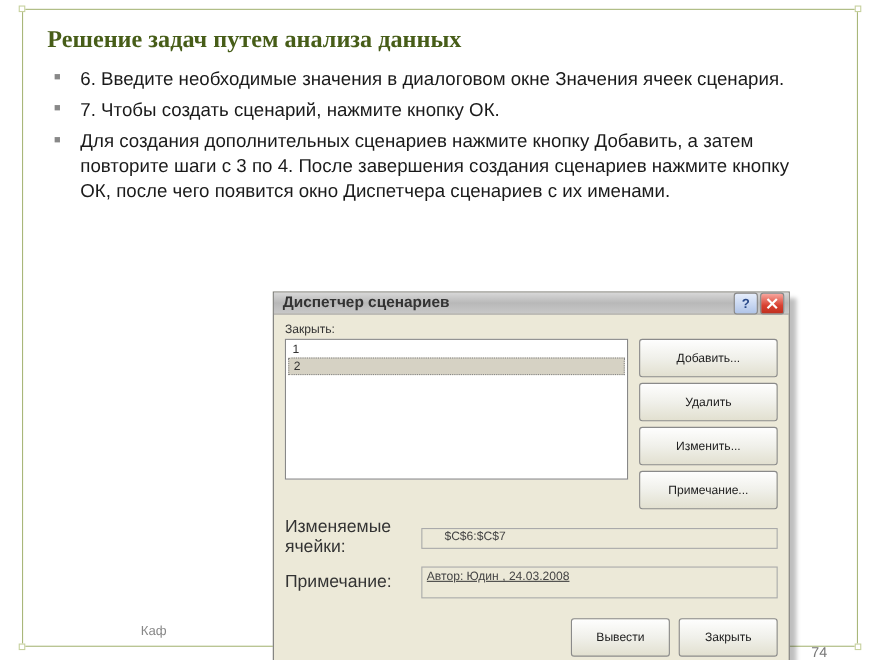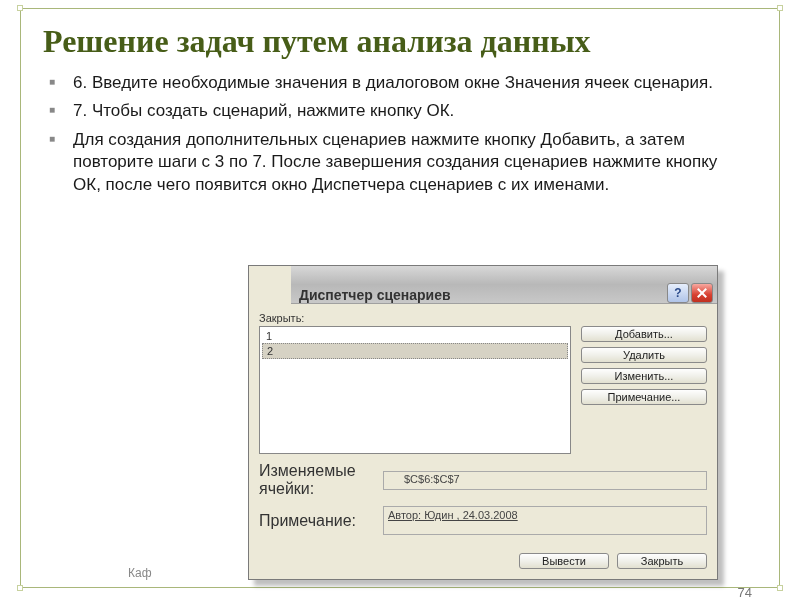--- a/index.html
+++ b/index.html
@@ -4,45 +4,45 @@
 <style>
   * { box-sizing: border-box; margin: 0; padding: 0; }
   html, body { width: 800px; height: 600px; overflow: hidden; font-family: Arial, sans-serif; background: #fff; }
   .slide { position: relative; width: 800px; height: 600px; background: #fff; }
   .frame { position: absolute; top: 8px; left: 20px; right: 20px; bottom: 12px; border: 1.5px solid #a9b77a; }
   .corner { position: absolute; width: 6px; height: 6px; background: #fff; border: 1px solid #c7d19e; }
   .c-tl { top: -4px; left: -4px; }
   .c-tr { top: -4px; right: -4px; }
   .c-bl { bottom: -4px; left: -4px; }
   .c-br { bottom: -4px; right: -4px; }
-  .title { color: #475d18; font-family: Georgia, 'Times New Roman', serif; font-size: 32px; font-weight: bold; padding: 14px 22px 10px; }
+  .title { color: #475d18; font-family: Georgia, 'Times New Roman', serif; font-size: 22px; font-weight: bold; padding: 14px 22px 10px; }
   .body { padding: 2px 36px 0 50px; }
   .bullets { list-style: none; }
   .bullets li { position: relative; font-size: 17px; color: #1a1a1a; line-height: 1.32; margin-bottom: 6px; padding-left: 2px; }
   .bullets li::before { content: "■"; position: absolute; left: -22px; top: 3px; color: #888; font-size: 10px; }
   .dialog-wrap { position: absolute; left: 248px; top: 265px; width: 470px; }
   .dialog-shadow { position: absolute; top: 6px; left: 6px; right: -6px; bottom: -6px; background: rgba(0,0,0,0.25); filter: blur(2px); }
   .dialog { position: relative; background: #ece9d8; border: 1px solid #7a7a7a; }
-  .titlebar { height: 38px; background: linear-gradient(180deg, #d8d8d8 0%, #b8b8b8 50%, #c8c8c8 100%); display: flex; align-items: flex-end; padding: 0 4px 0 8px; border-bottom: 1px solid #a0a0a0; margin-left: 42px; }
+  .titlebar { height: 20px; background: linear-gradient(180deg, #d8d8d8 0%, #b8b8b8 50%, #c8c8c8 100%); display: flex; align-items: flex-start; padding: 0 4px 0 8px; border-bottom: 1px solid #a0a0a0; }
   .titlebar-text { flex: 1; font-size: 14px; font-weight: bold; color: #333; }
   .tb-btn { width: 22px; height: 20px; margin-left: 2px; border: 1px solid #888; border-radius: 3px; display: flex; align-items: center; justify-content: center; font-size: 12px; }
   .tb-help { background: linear-gradient(180deg, #e6eefc 0%, #b0c4e8 100%); color: #2a4a8a; font-weight: bold; }
   .tb-close { background: linear-gradient(180deg, #f8a8a0 0%, #d84030 60%, #c03020 100%); color: #fff; font-weight: bold; }
   .tb-close .x1, .tb-close .x2 { position: absolute; width: 12px; height: 2px; background: #fff; }
   .tb-close { position: relative; }
   .tb-close .x1 { transform: rotate(45deg); }
   .tb-close .x2 { transform: rotate(-45deg); }
   .content { padding: 8px 10px 10px; font-size: 11px; color: #333; }
   .lbl { display: block; margin-bottom: 2px; }
   .row { display: flex; gap: 10px; }
   .listbox { width: 312px; height: 128px; background: #fff; border: 1px solid #888; padding: 2px; overflow: hidden; }
   .listbox .item { padding: 0 4px; font-size: 11px; line-height: 14px; cursor: default; }
   .listbox .item.sel { background: #d6d2c4; border: 1px dotted #888; }
   .btncol { display: flex; flex-direction: column; gap: 5px; flex: 1; }
-  .winbtn { height: 16px; background: linear-gradient(180deg, #fefefe 0%, #f0f0ea 50%, #e2e0d0 100%); border: 1px solid #8a8a8a; border-radius: 3px; font-size: 11px; color: #222; display: flex; align-items: center; justify-content: center; padding: 0 8px; cursor: pointer; }
+  .winbtn { height: 35px; background: linear-gradient(180deg, #fefefe 0%, #f0f0ea 50%, #e2e0d0 100%); border: 1px solid #8a8a8a; border-radius: 3px; font-size: 11px; color: #222; display: flex; align-items: center; justify-content: center; padding: 0 8px; cursor: pointer; }
   .form-row { display: flex; align-items: center; margin-top: 8px; gap: 6px; }
   .form-row .flbl { width: 118px; font-size: 16px; }
   .readonly { flex: 1; height: 19px; background: #ece9d8; border: 1px solid #aaa; padding: 1px 20px; font-size: 11px; color: #444; }
   .textarea { flex: 1; height: 29px; background: #ece9d8; border: 1px solid #aaa; padding: 2px 4px; font-size: 11px; color: #444; text-decoration: underline; }
   .footer { display: flex; justify-content: flex-end; gap: 8px; padding: 8px 10px 10px; }
   .footer .winbtn { width: 90px; }
   .pagenum { position: absolute; right: 48px; bottom: 0; font-size: 13px; color: #777; }
   .kaf { position: absolute; left: 128px; bottom: 20px; font-size: 12px; color: #888; }
 </style>
 </head>
@@ -54,21 +54,21 @@
     <div class="corner c-tr"></div>
     <div class="corner c-bl"></div>
     <div class="corner c-br"></div>
 
     <div class="title">Решение задач путем анализа данных</div>
 
     <div class="body">
       <ul class="bullets">
         <li>6. Введите необходимые значения в диалоговом окне Значения ячеек сценария.</li>
         <li>7. Чтобы создать сценарий, нажмите кнопку ОК.</li>
-        <li>Для создания дополнительных сценариев нажмите кнопку Добавить, а затем повторите шаги с 3 по 7. После завершения создания сценариев нажмите кнопку ОК, после чего появится окно Диспетчера сценариев с их именами.</li>
+        <li>Для создания дополнительных сценариев нажмите кнопку Добавить, а затем повторите шаги с 3 по 4. После завершения создания сценариев нажмите кнопку ОК, после чего появится окно Диспетчера сценариев с их именами.</li>
       </ul>
     </div>
   </div>
 
   <div class="dialog-wrap">
     <div class="dialog-shadow"></div>
     <div class="dialog">
       <div class="titlebar">
         <div class="titlebar-text">Диспетчер сценариев</div>
         <div class="tb-btn tb-help">

